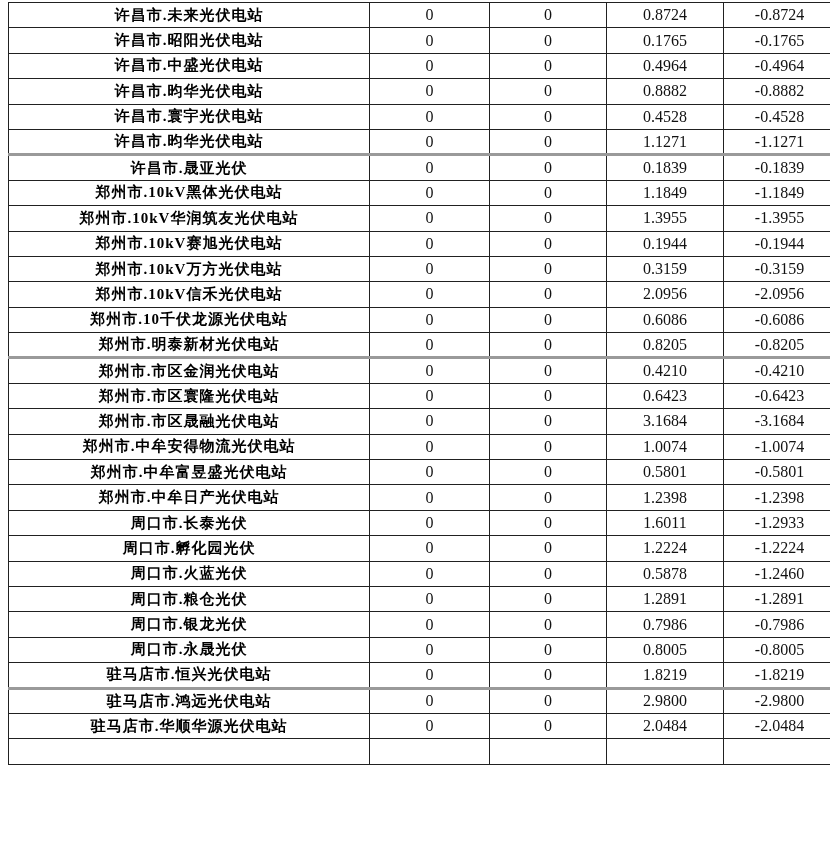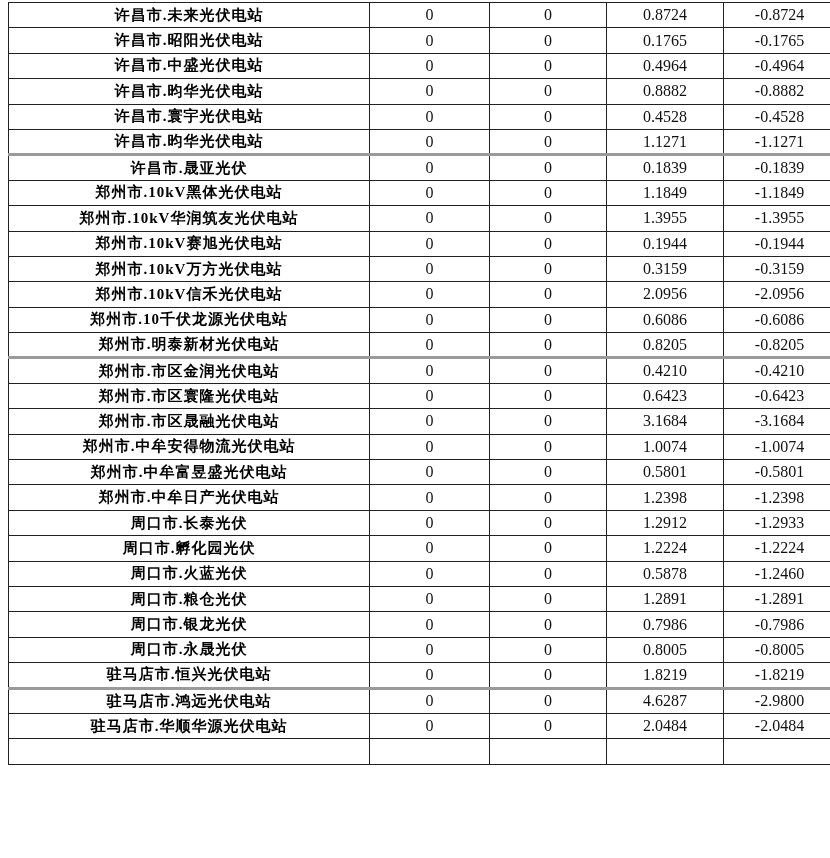--- a/index.html
+++ b/index.html
@@ -197,21 +197,21 @@
           <td class="name-cell">郑州市.中牟日产光伏电站</td>
           <td class="num-cell">0</td>
           <td class="num-cell">0</td>
           <td class="num-cell">1.2398</td>
           <td class="num-cell">-1.2398</td>
         </tr>
         <tr>
           <td class="name-cell">周口市.长泰光伏</td>
           <td class="num-cell">0</td>
           <td class="num-cell">0</td>
-          <td class="num-cell">1.2912</td>
+          <td class="num-cell">1.6011</td>
           <td class="num-cell">-1.2933</td>
         </tr>
         <tr>
           <td class="name-cell">周口市.孵化园光伏</td>
           <td class="num-cell">0</td>
           <td class="num-cell">0</td>
           <td class="num-cell">1.2224</td>
           <td class="num-cell">-1.2224</td>
         </tr>
         <tr>
@@ -246,21 +246,21 @@
           <td class="name-cell">驻马店市.恒兴光伏电站</td>
           <td class="num-cell">0</td>
           <td class="num-cell">0</td>
           <td class="num-cell">1.8219</td>
           <td class="num-cell">-1.8219</td>
         </tr>
         <tr class="pbreak">
           <td class="name-cell">驻马店市.鸿远光伏电站</td>
           <td class="num-cell">0</td>
           <td class="num-cell">0</td>
-          <td class="num-cell">4.6287</td>
+          <td class="num-cell">2.9800</td>
           <td class="num-cell">-2.9800</td>
         </tr>
         <tr>
           <td class="name-cell">驻马店市.华顺华源光伏电站</td>
           <td class="num-cell">0</td>
           <td class="num-cell">0</td>
           <td class="num-cell">2.0484</td>
           <td class="num-cell">-2.0484</td>
         </tr>
         <tr>

